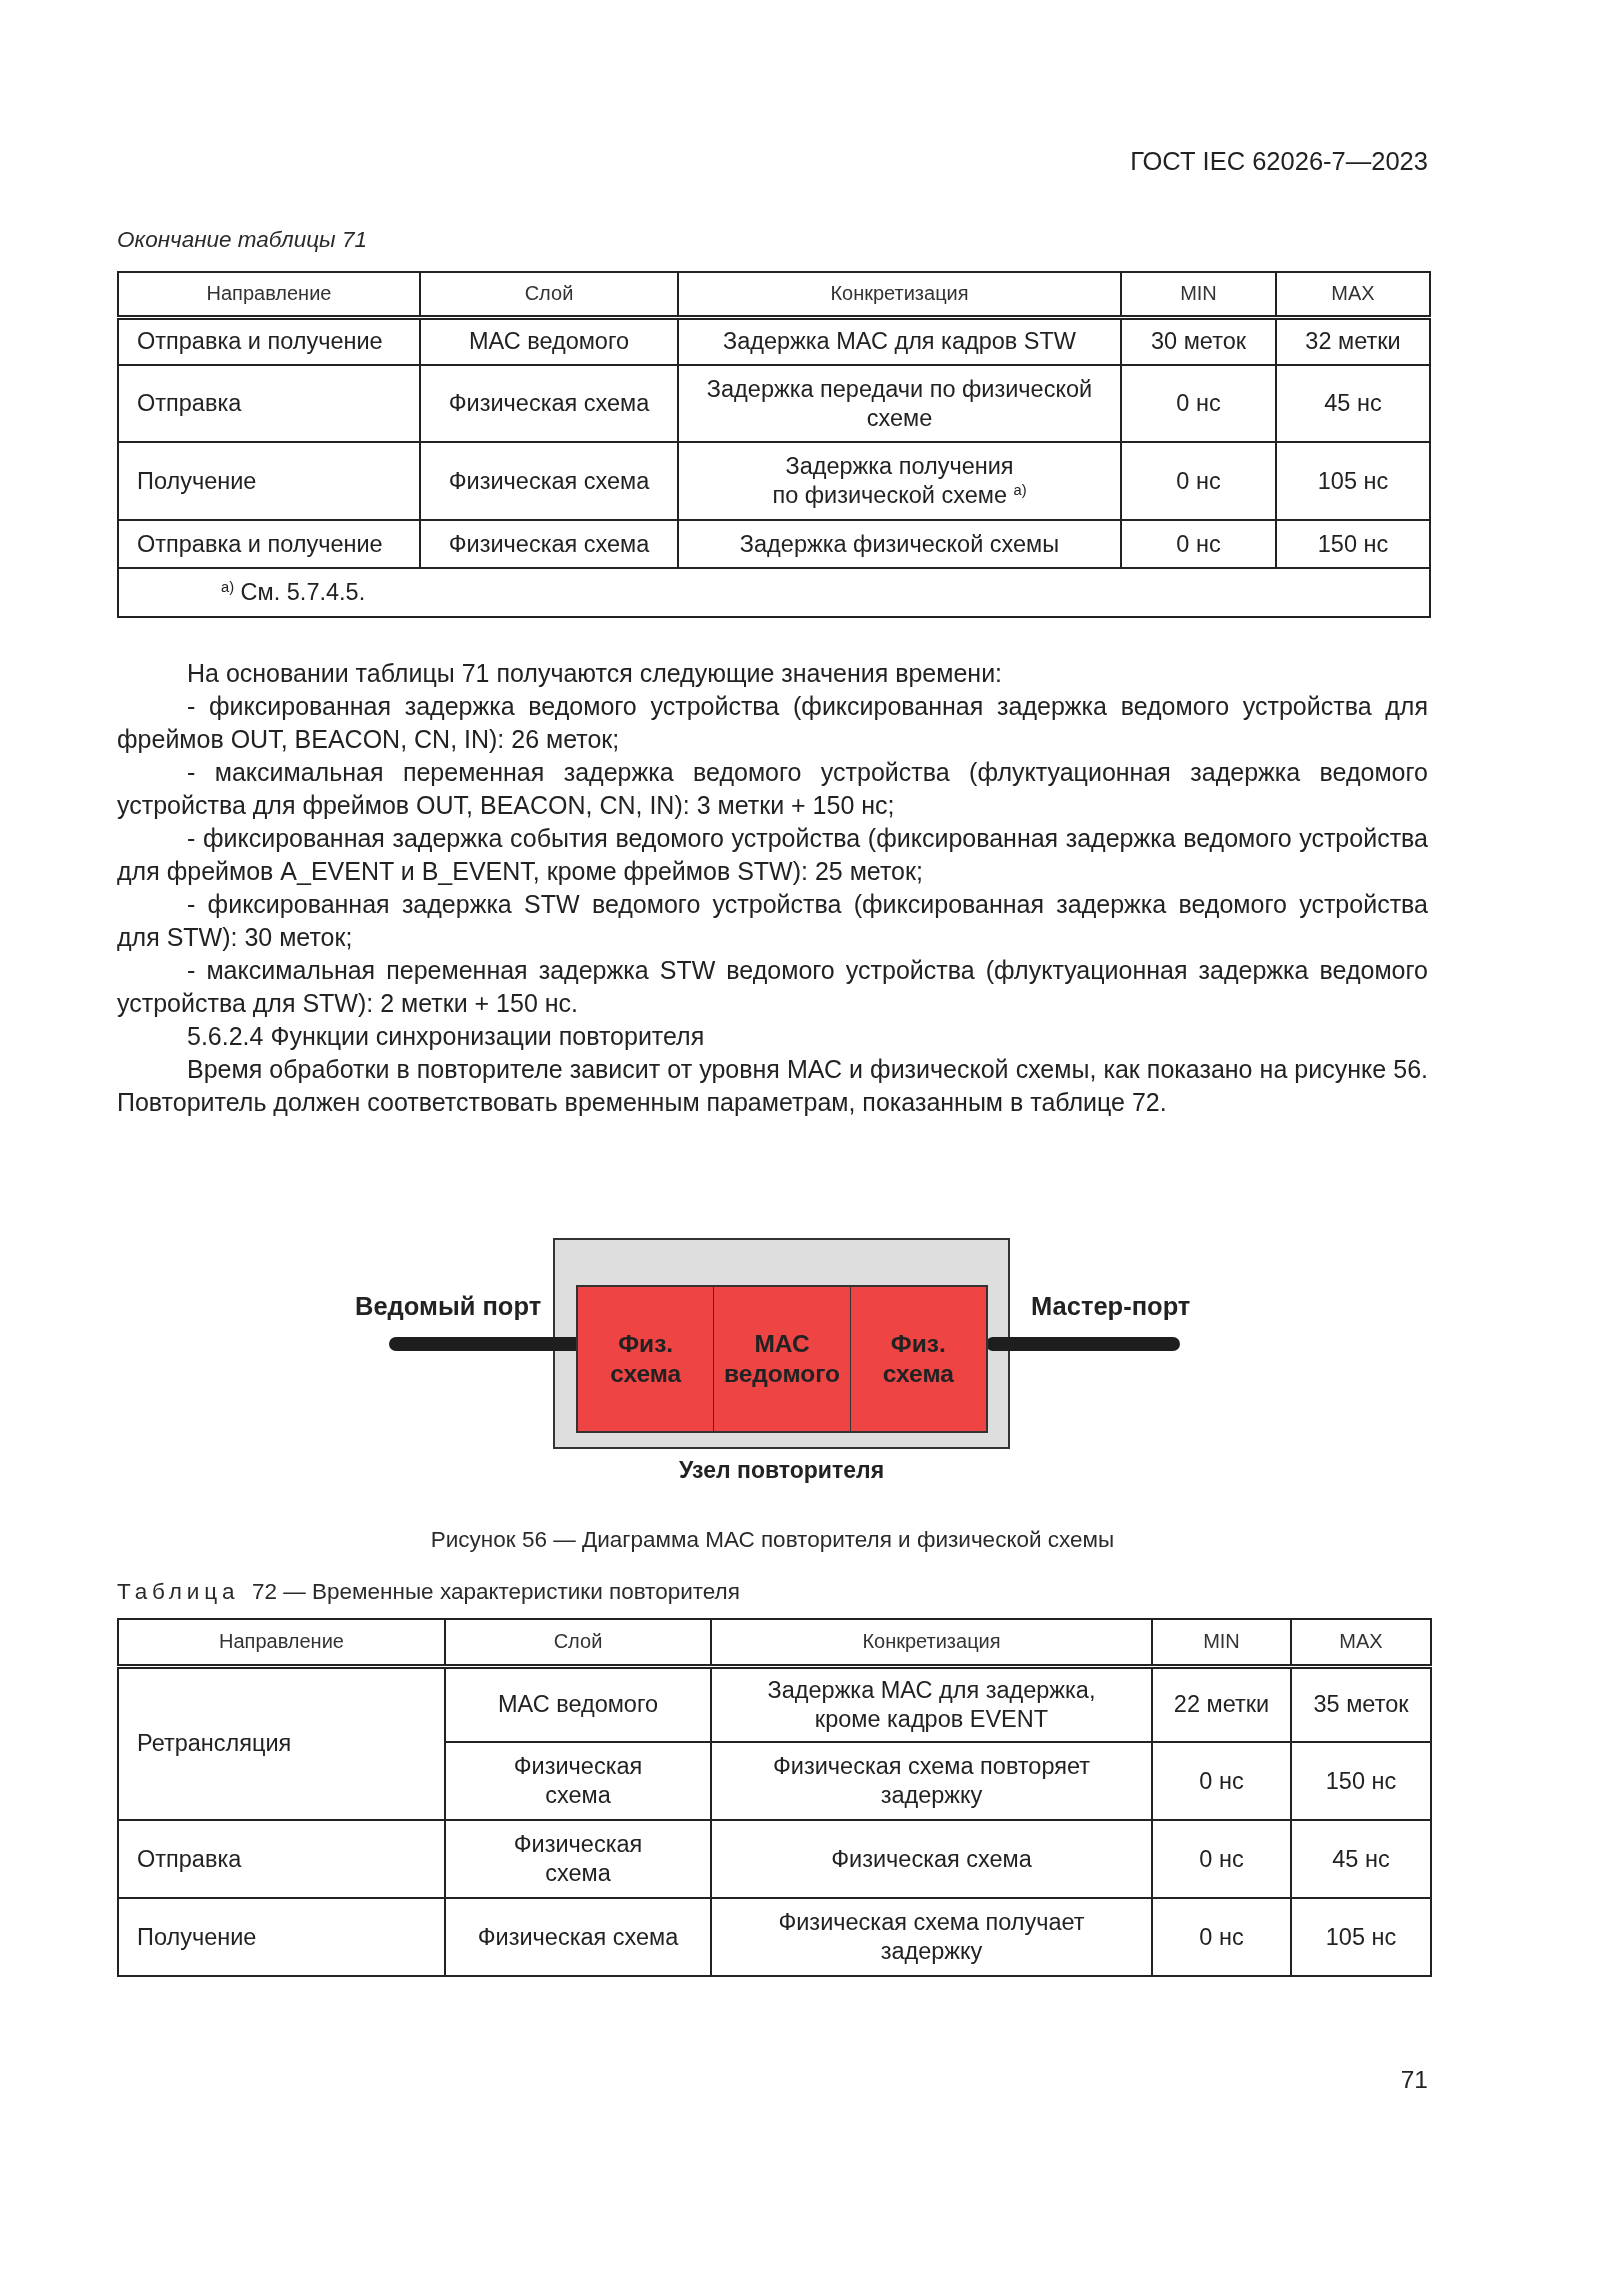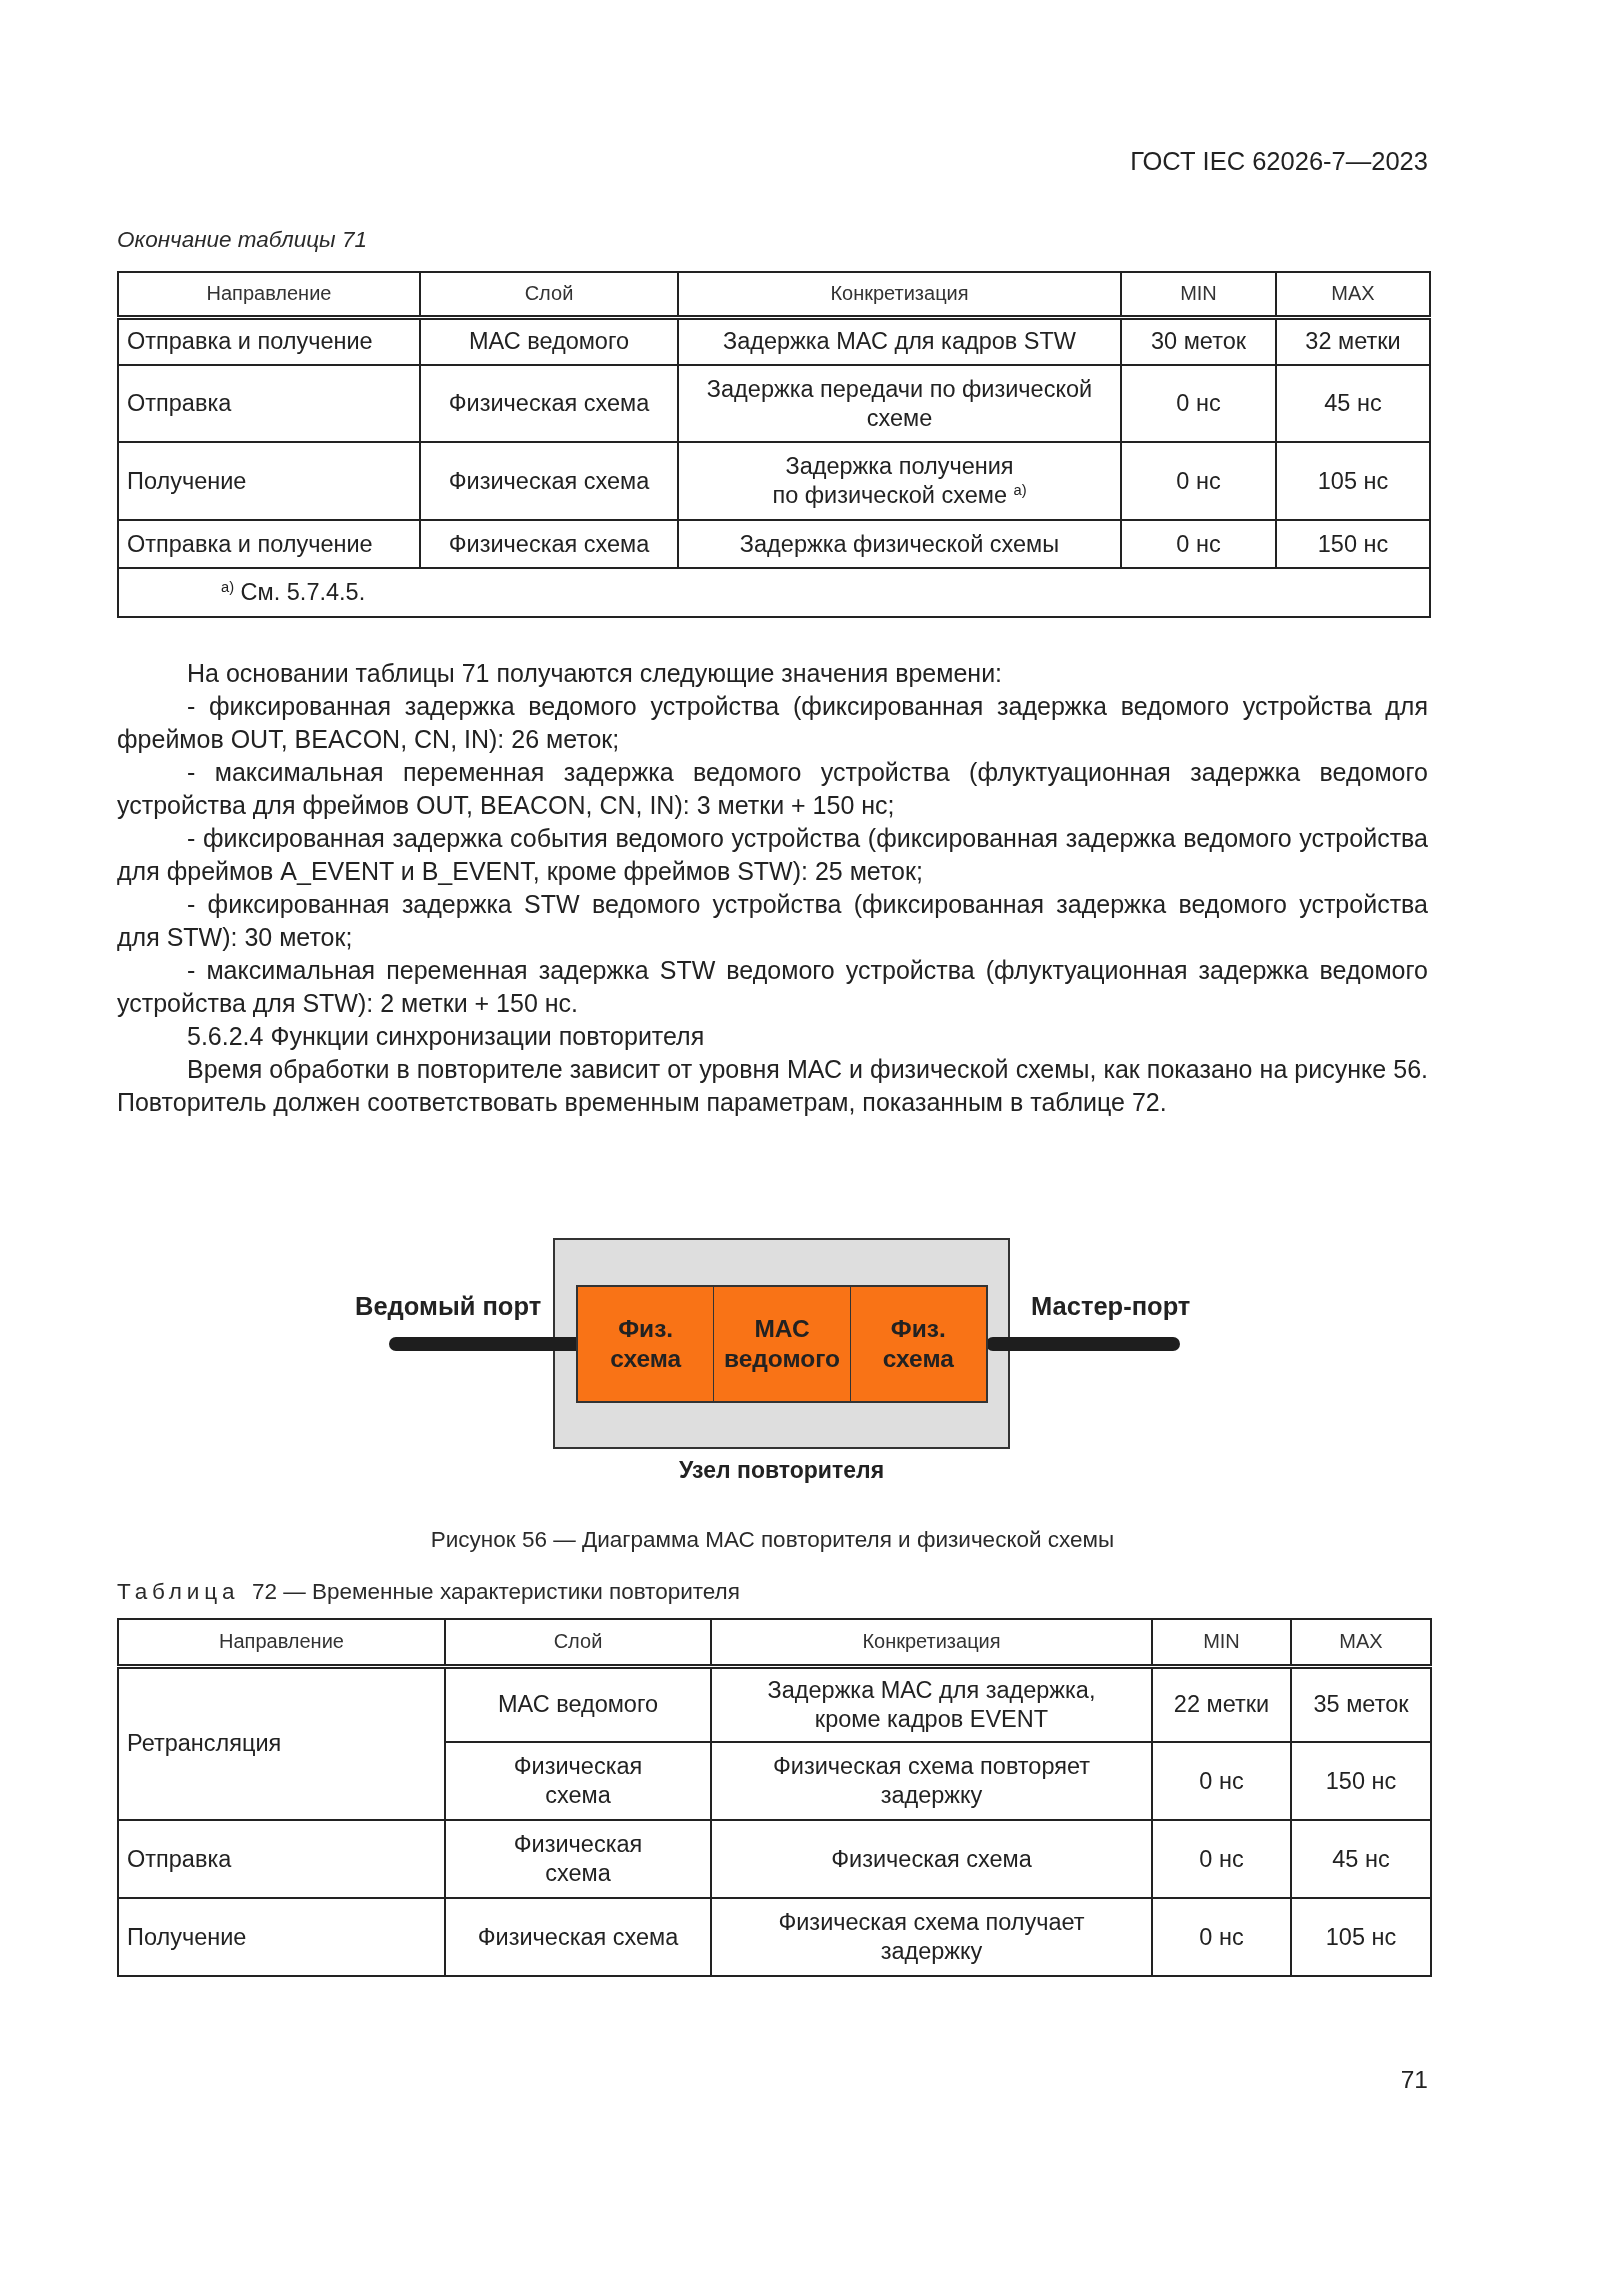--- a/index.html
+++ b/index.html
@@ -9,38 +9,38 @@
   .doc-header { left:980px; top:147px; width:448px; text-align:right;
                 font-weight:normal; font-size:25.5px; color:#222; }
   .cont-label { left:117px; top:227px; font-style:italic; font-size:22.5px; color:#2a2a2a; }
 
   table.gost { position:absolute; border-collapse:collapse; table-layout:fixed;
                border:2.9px solid #222; font-size:23.5px; color:#222; }
   table.gost td, table.gost th { border:2px solid #222; text-align:center; vertical-align:middle;
                padding:0 7.8px; line-height:29px; font-weight:normal; }
   table.gost th { font-size:20px; color:#333; }
   table.gost tr.hdr th { border-bottom:5.9px double #222; }
-  table.gost td.left { text-align:left; padding-left:8px; }
+  table.gost td.left { text-align:left; padding-left:18px; }
   sup { font-size:14.7px; vertical-align:7.8px; line-height:0; }
 
   #t71 { left:117px; top:271px; width:1311px; }
   #t72 { left:117px; top:1618px; width:1313px; }
 
   .body-text { left:117px; top:657px; width:1311px; font-size:25px; line-height:33px; color:#222; }
   .body-text p { margin:0; text-indent:70px; text-align:justify; }
   .body-text p.last { text-align-last:left; }
 
   .fig-caption { left:117px; top:1527px; width:1311px; text-align:center; font-size:22.5px; color:#2a2a2a; }
   .table-title { left:117px; top:1579px; font-size:22.5px; color:#2a2a2a; }
   .table-title .spaced { letter-spacing:4.9px; }
   .page-number { left:1372px; top:2066px; width:56px; text-align:right; font-size:24.5px; color:#222; }
 
   
   .diag-gray { left:553px; top:1238px; width:457px; height:211px; background:#dedede; border:2px solid #333; box-sizing:border-box; }
-  .diag-inner { left:576px; top:1285px; width:412px; height:118px; background:#f97316; border:2px solid #333; box-sizing:border-box; display:flex; }
+  .diag-inner { left:576px; top:1285px; width:412px; height:148px; background:#ef4444; border:2px solid #333; box-sizing:border-box; display:flex; }
   .diag-cell { flex:1; display:flex; align-items:center; justify-content:center; text-align:center;
                font-weight:bold; font-size:24.5px; line-height:30px; color:#222; }
   .diag-cell + .diag-cell { border-left:1.5px solid #333; }
   .port-line { height:13.7px; border-radius:6.9px; background:#1e1e1e; }
   .port-left { left:389px; top:1337px; width:194px; }
   .port-right { left:986px; top:1337px; width:194px; }
   .port-label { font-weight:bold; font-size:25.5px; color:#222; }
   .lbl-slave { left:355px; top:1292px; }
   .lbl-master { left:1031px; top:1292px; }
   .lbl-node { left:553px; top:1457px; width:457px; text-align:center; font-weight:bold; font-size:23px; color:#222; }

